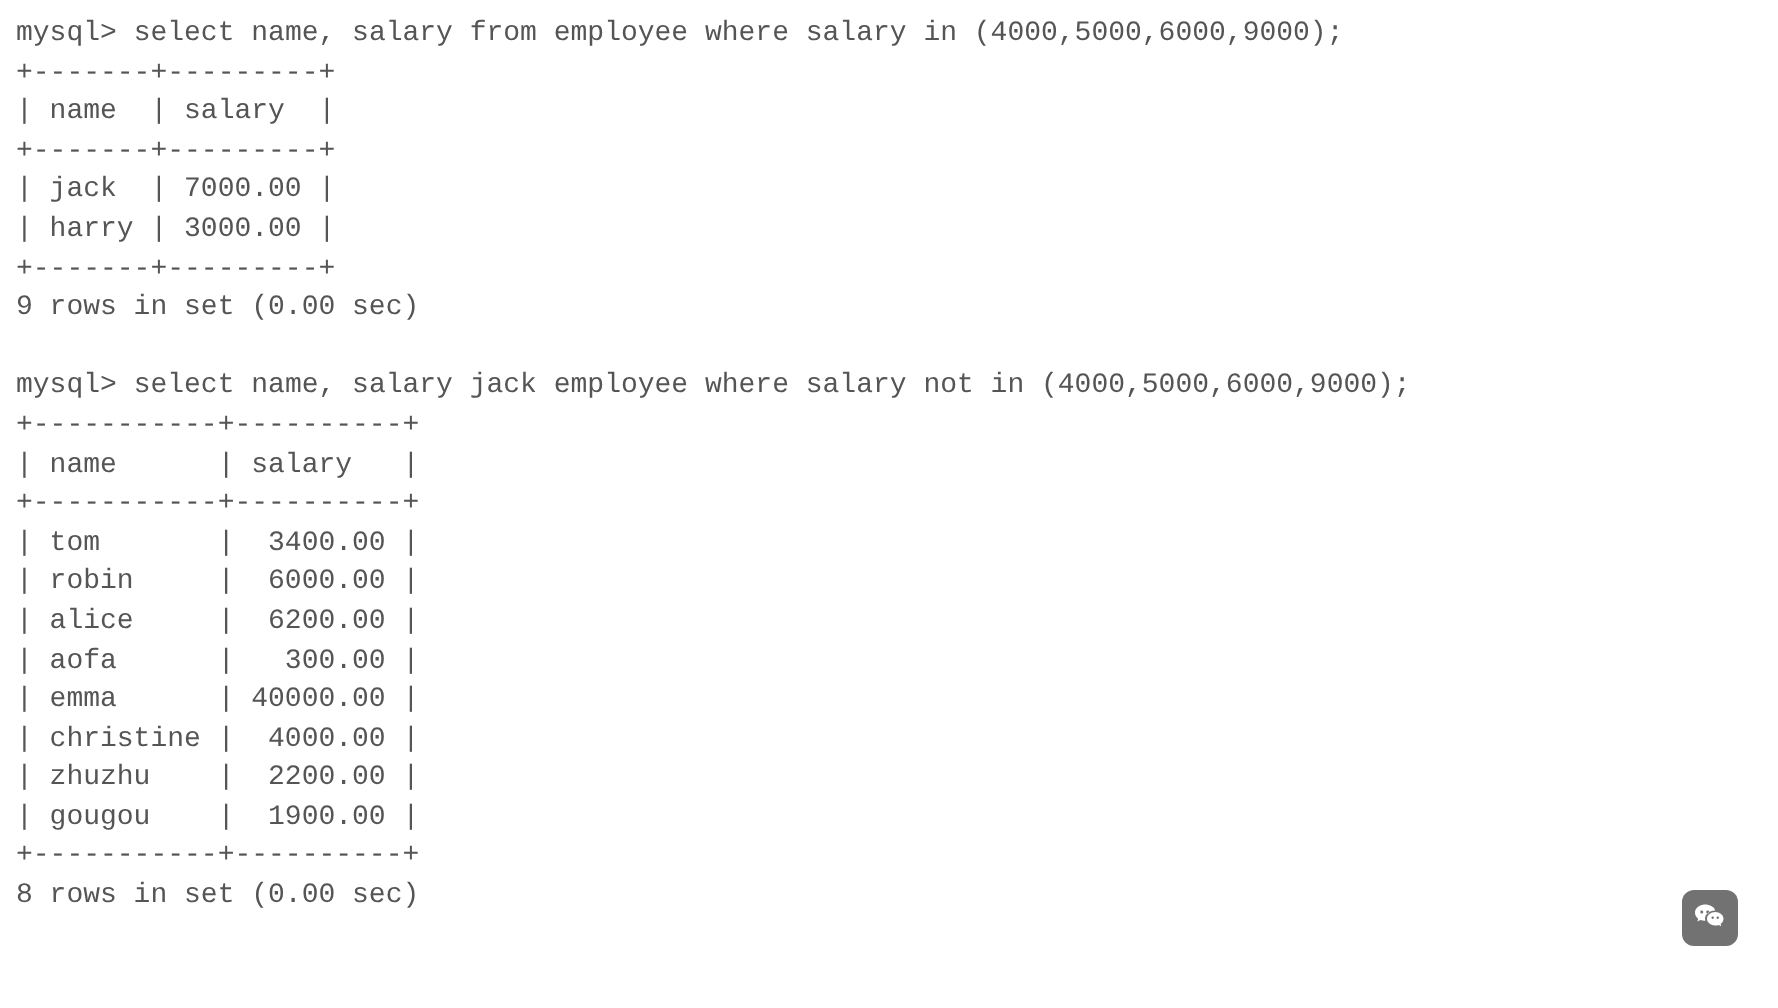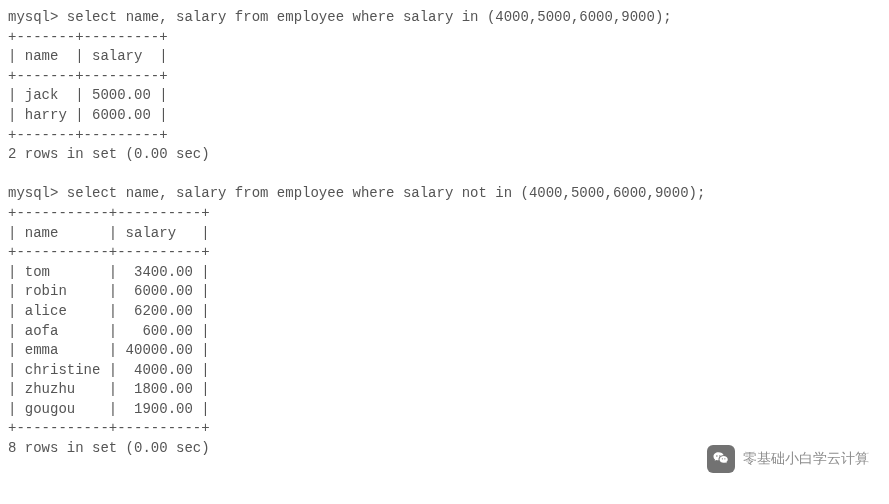--- a/index.html
+++ b/index.html
@@ -42,40 +42,39 @@
       color: #666;
     }
   </style>
 </head>
 <body>
 
 <div class="line"><span>mysql&gt;</span> <span>select name, salary from employee where salary in (4000,5000,6000,9000);</span></div>
 <div class="line">+-------+---------+</div>
 <div class="line">| name  | salary  |</div>
 <div class="line">+-------+---------+</div>
-<div class="line">| jack  | 5000.00 |</div>
-<div class="line">| harry | 6000.00 |</div>
+<div class="line">| jack  | 7000.00 |</div>
+<div class="line">| harry | 3000.00 |</div>
 <div class="line">+-------+---------+</div>
-<div class="line">2 rows in set (0.00 sec)</div>
+<div class="line">9 rows in set (0.00 sec)</div>
 <div class="line"> </div>
-<div class="line"><span>mysql&gt;</span> <span>select name, salary from employee where salary not in (4000,5000,6000,9000);</span></div>
+<div class="line"><span>mysql&gt;</span> <span>select name, salary jack employee where salary not in (4000,5000,6000,9000);</span></div>
 <div class="line">+-----------+----------+</div>
 <div class="line">| name      | salary   |</div>
 <div class="line">+-----------+----------+</div>
 <div class="line">| tom       |  3400.00 |</div>
 <div class="line">| robin     |  6000.00 |</div>
 <div class="line">| alice     |  6200.00 |</div>
-<div class="line">| aofa      |   600.00 |</div>
+<div class="line">| aofa      |   300.00 |</div>
 <div class="line">| emma      | 40000.00 |</div>
 <div class="line">| christine |  4000.00 |</div>
-<div class="line">| zhuzhu    |  1800.00 |</div>
+<div class="line">| zhuzhu    |  2200.00 |</div>
 <div class="line">| gougou    |  1900.00 |</div>
 <div class="line">+-----------+----------+</div>
 <div class="line">8 rows in set (0.00 sec)</div>
 
 <div class="watermark">
   <div class="watermark-icon">
     <svg width="18" height="18" viewBox="0 0 24 24" fill="#fff">
       <path d="M8.5 3C4.9 3 2 5.5 2 8.5c0 1.6.8 3 2.1 4l-.5 1.8 2-1c.9.3 1.9.5 2.9.5h.4c-.1-.4-.2-.9-.2-1.3 0-3 2.9-5.5 6.5-5.5h.3C14.9 4.7 12 3 8.5 3zm-2 4c.6 0 1 .4 1 1s-.4 1-1 1-1-.4-1-1 .4-1 1-1zm4 0c.6 0 1 .4 1 1s-.4 1-1 1-1-.4-1-1 .4-1 1-1zm5 1c-3 0-5.5 2-5.5 4.5S12.5 17 15.5 17c.8 0 1.6-.1 2.3-.4l1.7.9-.4-1.5c1.1-.8 1.9-2 1.9-3.5 0-2.5-2.5-4.5-5.5-4.5zm-1.7 3c.4 0 .8.3.8.8s-.3.8-.8.8-.8-.3-.8-.8.3-.8.8-.8zm3.4 0c.4 0 .8.3.8.8s-.3.8-.8.8-.8-.3-.8-.8.3-.8.8-.8z"></path>
     </svg>
   </div>
-  <span class="watermark-text">零基础小白学云计算</span>
 </div>
 
 </body></html>

